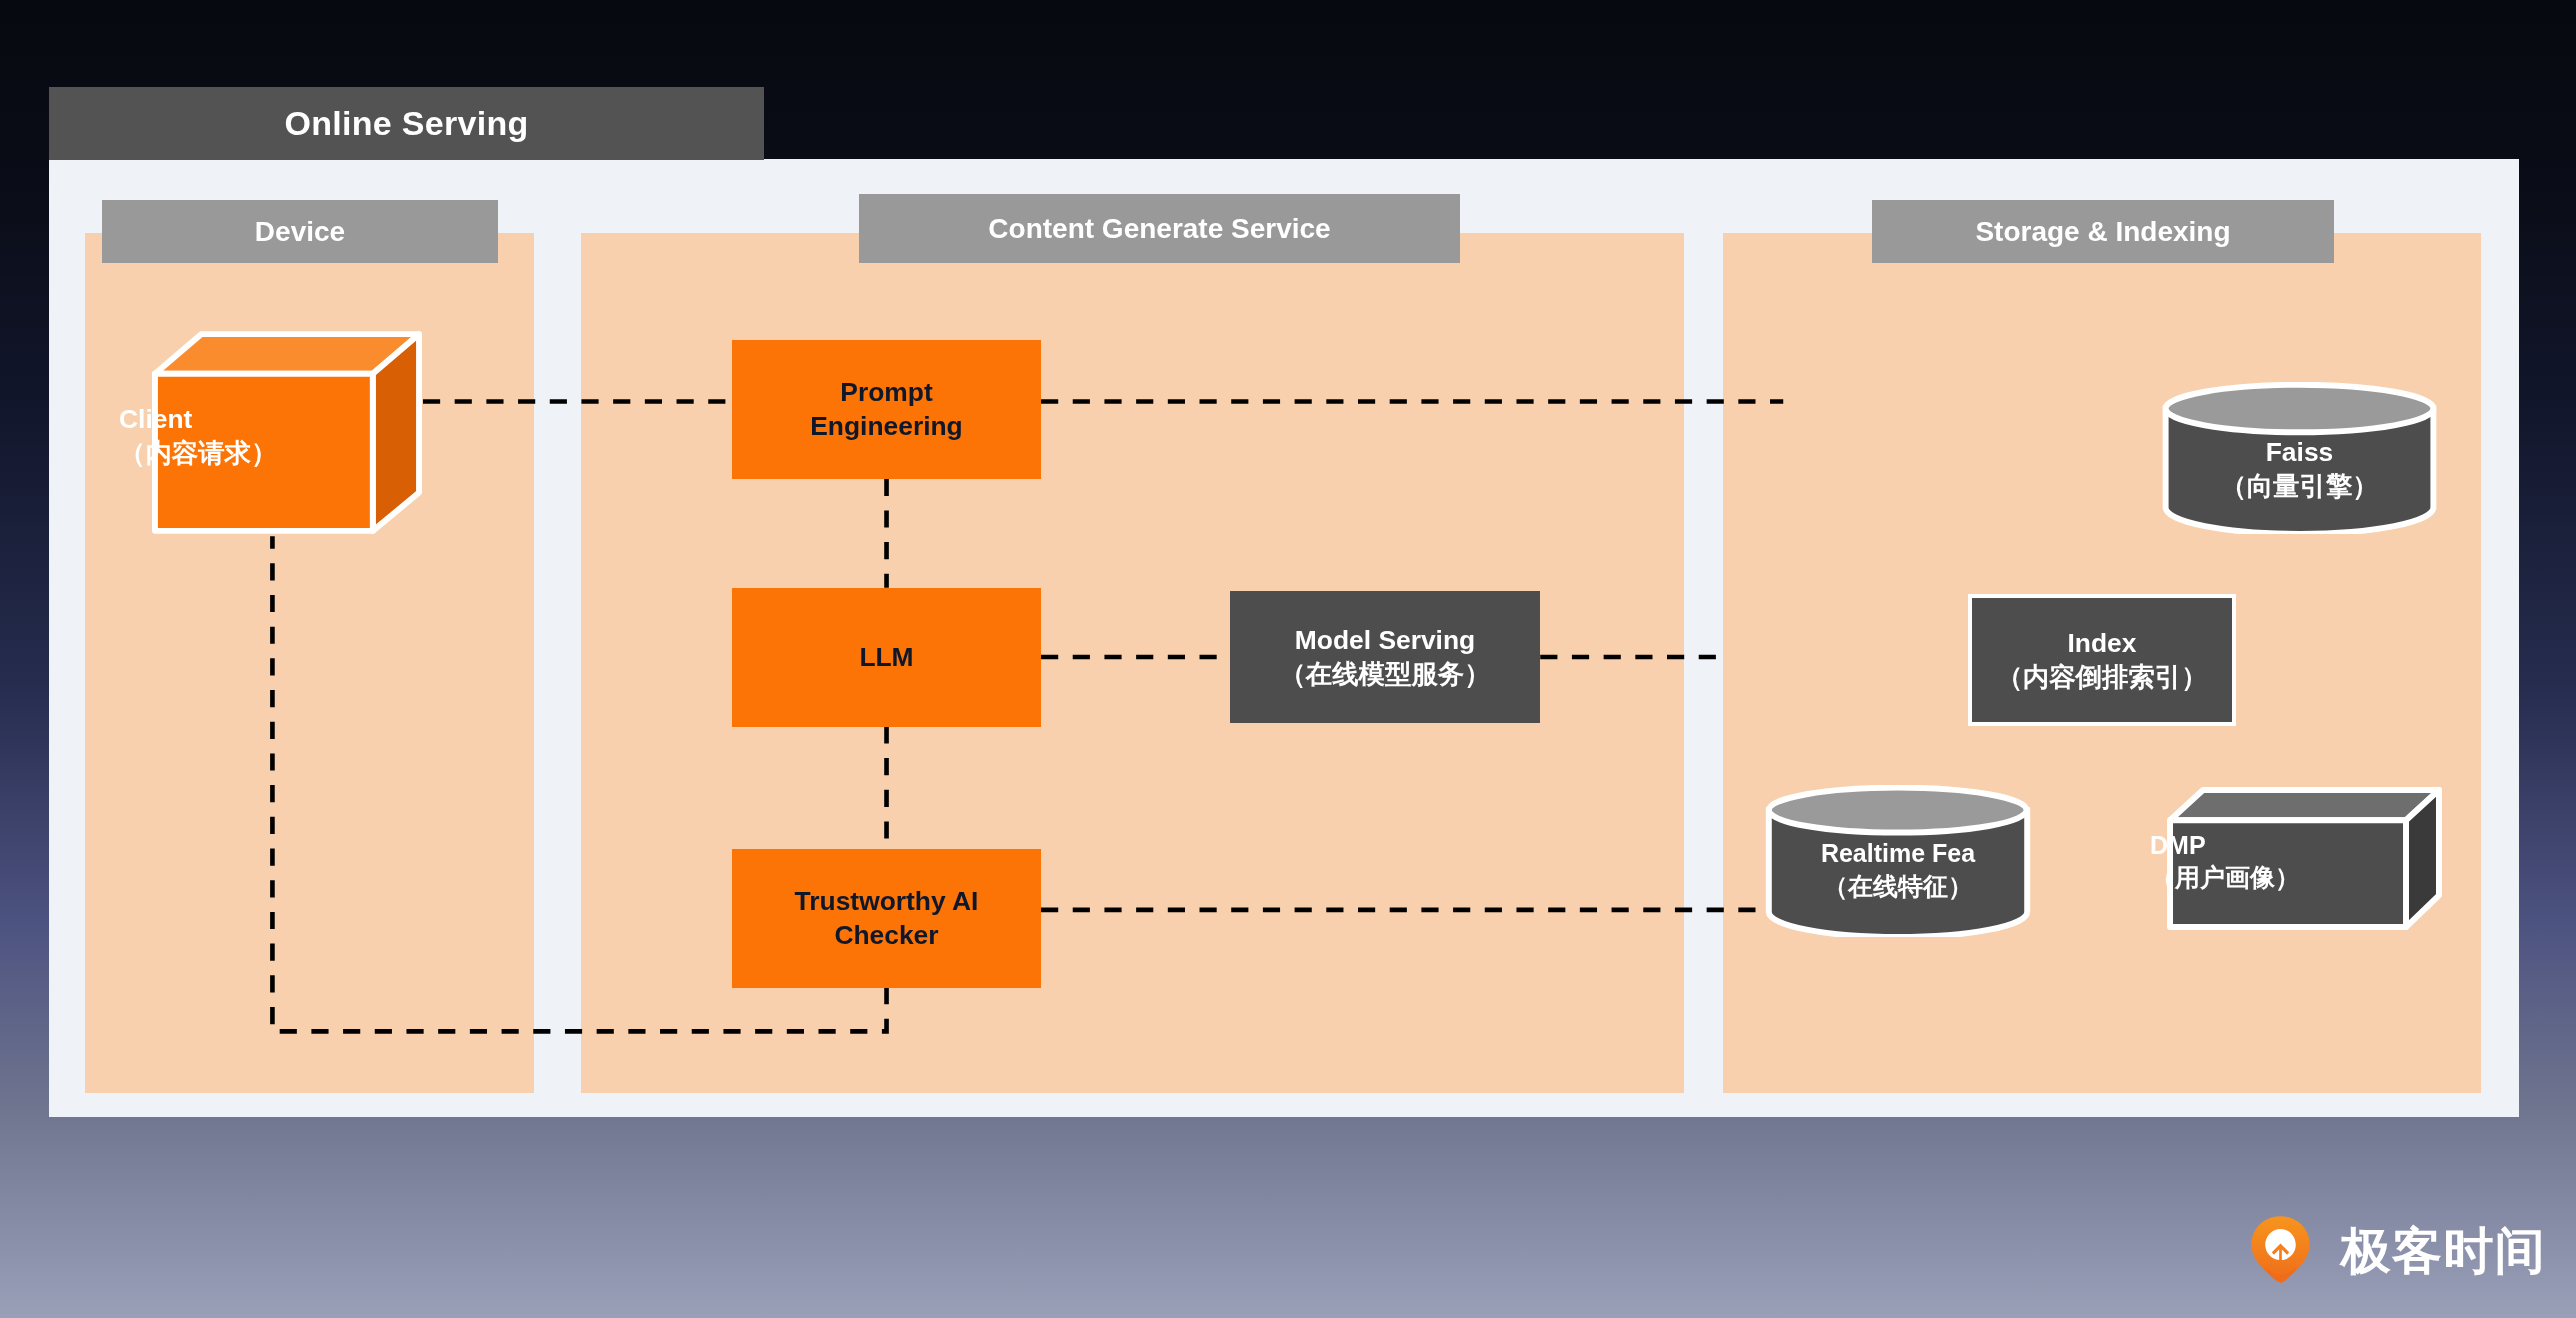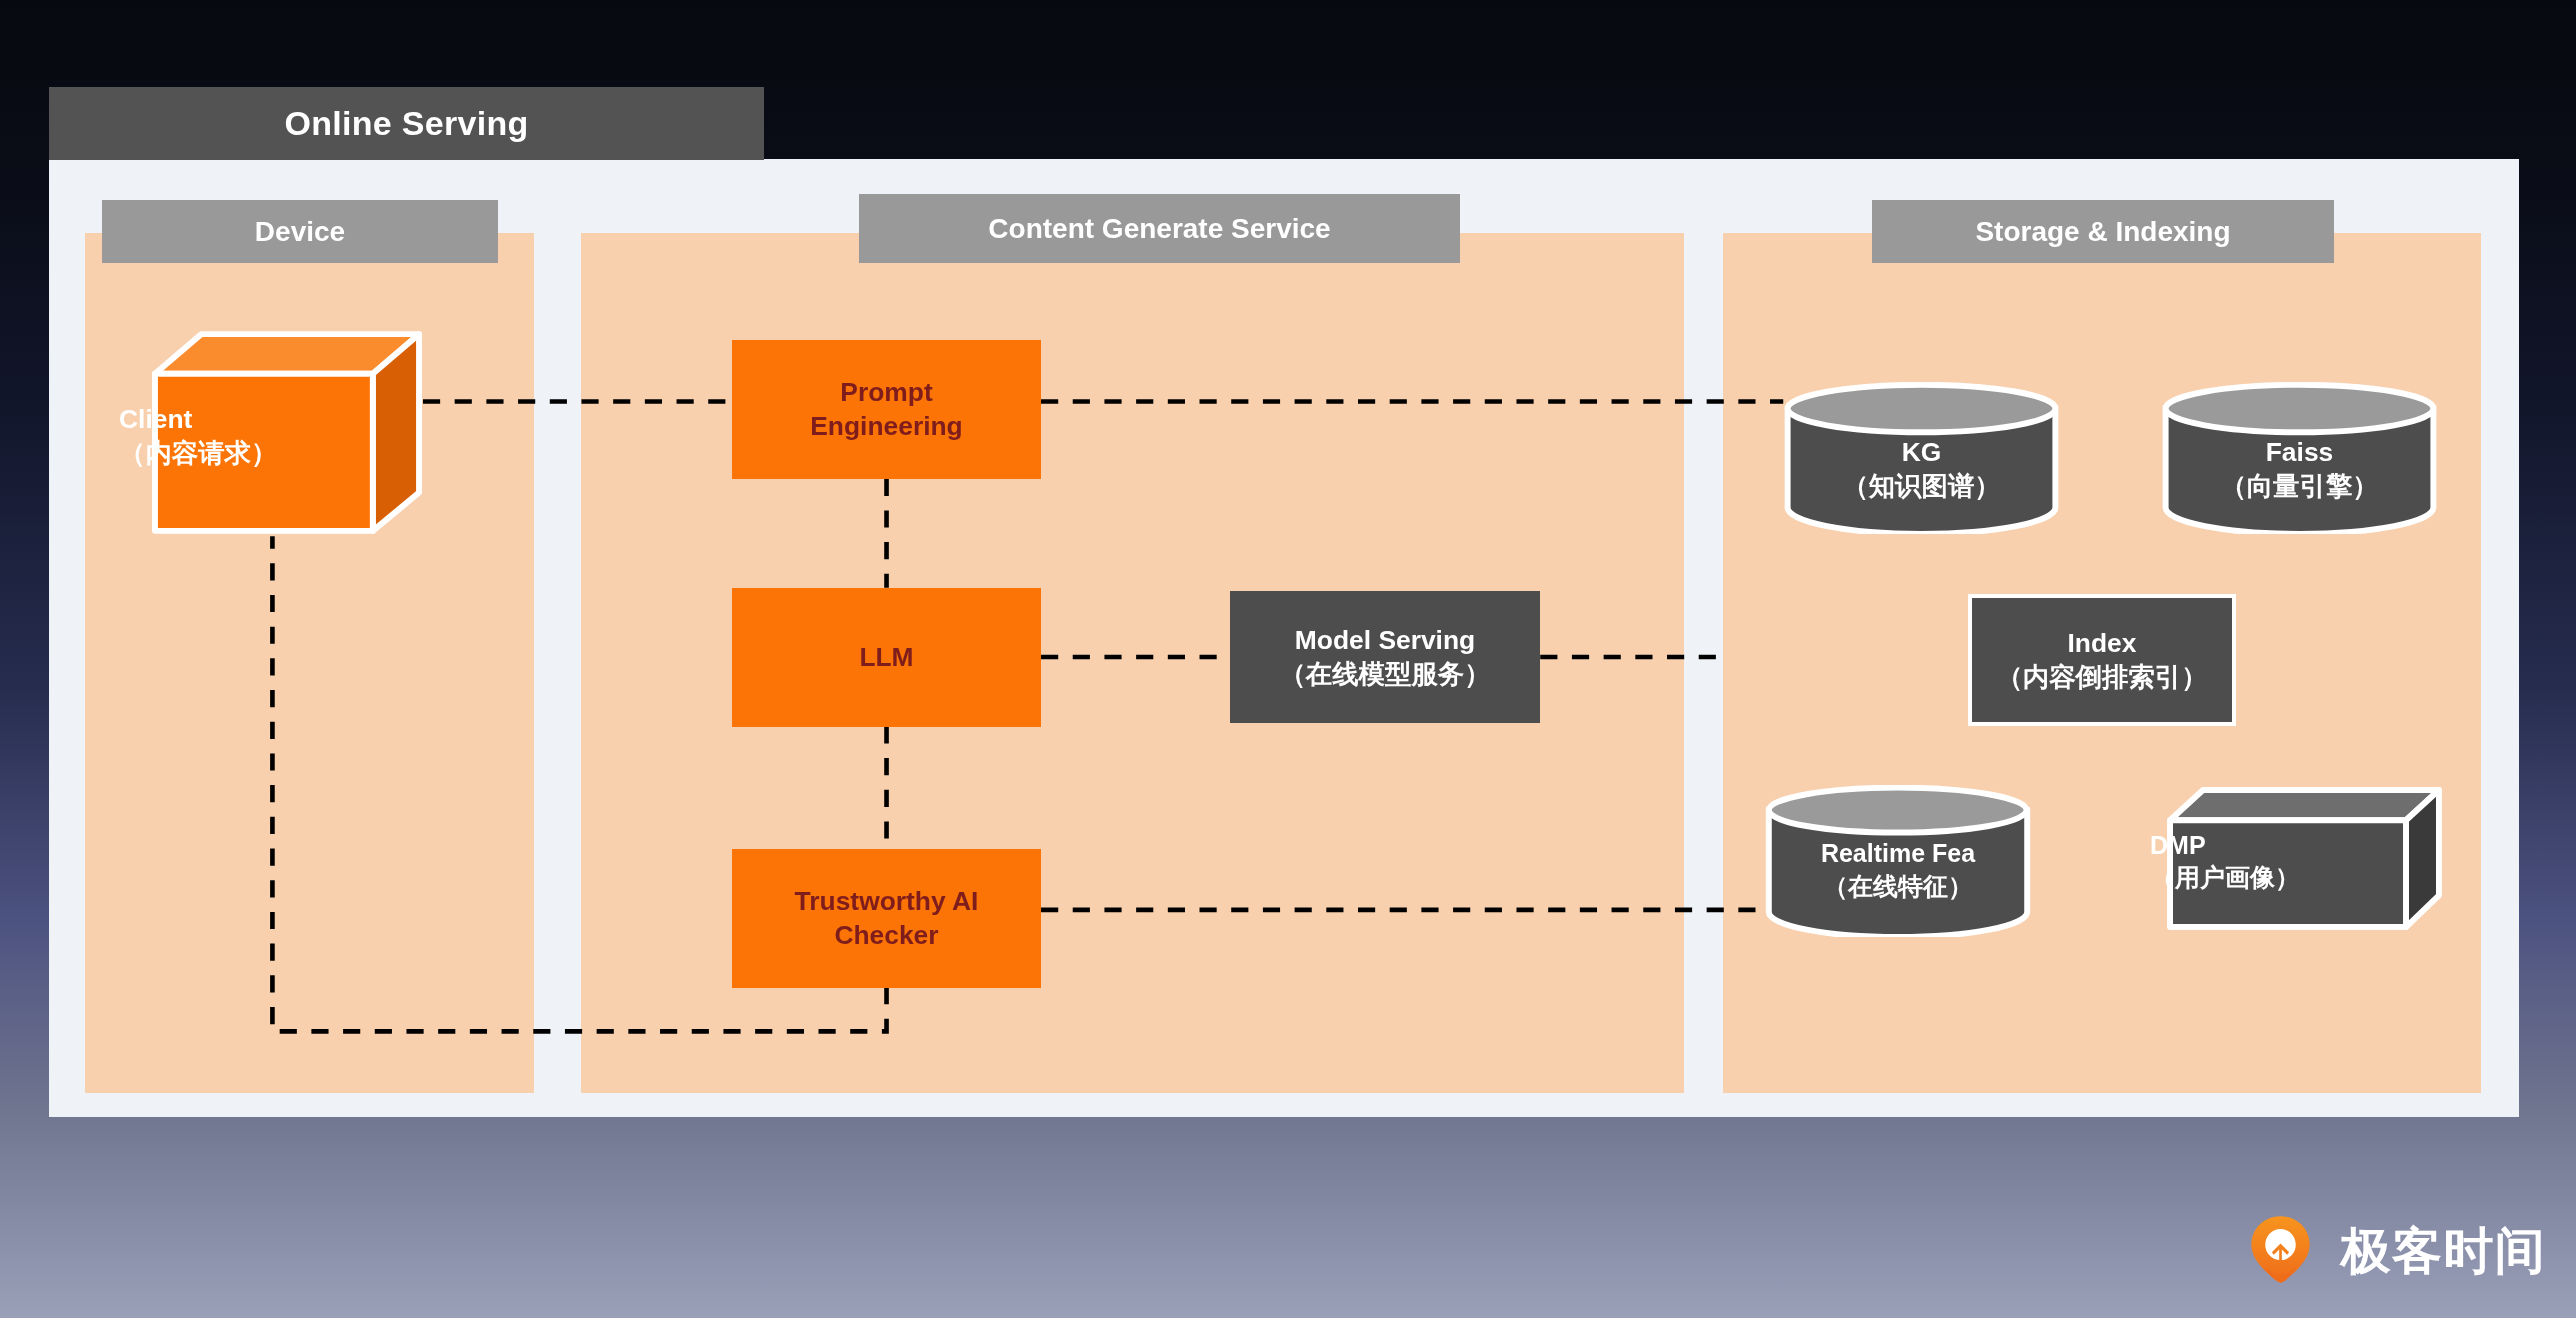--- a/index.html
+++ b/index.html
@@ -91,21 +91,21 @@
   }
 
   
   .proc-box {
     position: absolute;
     background: #fb7405;
     display: flex;
     flex-direction: column;
     align-items: center;
     justify-content: center;
-    color: #7f1d1d;
+    color: #0f172a;
     font-size: 26.4px;
     font-weight: bold;
     line-height: 1.28;
     text-align: center;
   }
   #box-prompt   { left: 732px; top: 340px;  width: 309px; height: 139px; }
   #box-llm      { left: 732px; top: 588px;  width: 309px; height: 139px; }
   #box-tai      { left: 732px; top: 849px; width: 309px; height: 139px; }
 
   
@@ -264,30 +264,20 @@
   <div class="proc-box" id="box-tai">
     <div>Trustworthy AI</div>
     <div>Checker</div>
   </div>
 
   <div class="dark-box" id="box-model-serving">
     <div>Model Serving</div>
     <div>（在线模型服务）</div>
   </div>
 
-  <div class="cyl" id="cyl-kg">
-    <svg width="277" height="152" viewBox="0 0 420 230" xmlns="http://www.w3.org/2000/svg">
-      <path d="M7,40 L7,190 A203,40 0 0 0 413,190 L413,40 Z" fill="#4d4d4d" stroke="#ffffff" stroke-width="9"></path>
-      <ellipse cx="210" cy="40" rx="203" ry="36" fill="#9a9a9a" stroke="#ffffff" stroke-width="9"></ellipse>
-    </svg>
-    <div class="cyl-label">
-      <div>KG</div>
-      <div>（知识图谱）</div>
-    </div>
-  </div>
 
   <div class="cyl" id="cyl-faiss">
     <svg width="277" height="152" viewBox="0 0 420 230" xmlns="http://www.w3.org/2000/svg">
       <path d="M7,40 L7,190 A203,40 0 0 0 413,190 L413,40 Z" fill="#4d4d4d" stroke="#ffffff" stroke-width="9"></path>
       <ellipse cx="210" cy="40" rx="203" ry="36" fill="#9a9a9a" stroke="#ffffff" stroke-width="9"></ellipse>
     </svg>
     <div class="cyl-label">
       <div>Faiss</div>
       <div>（向量引擎）</div>
     </div>

